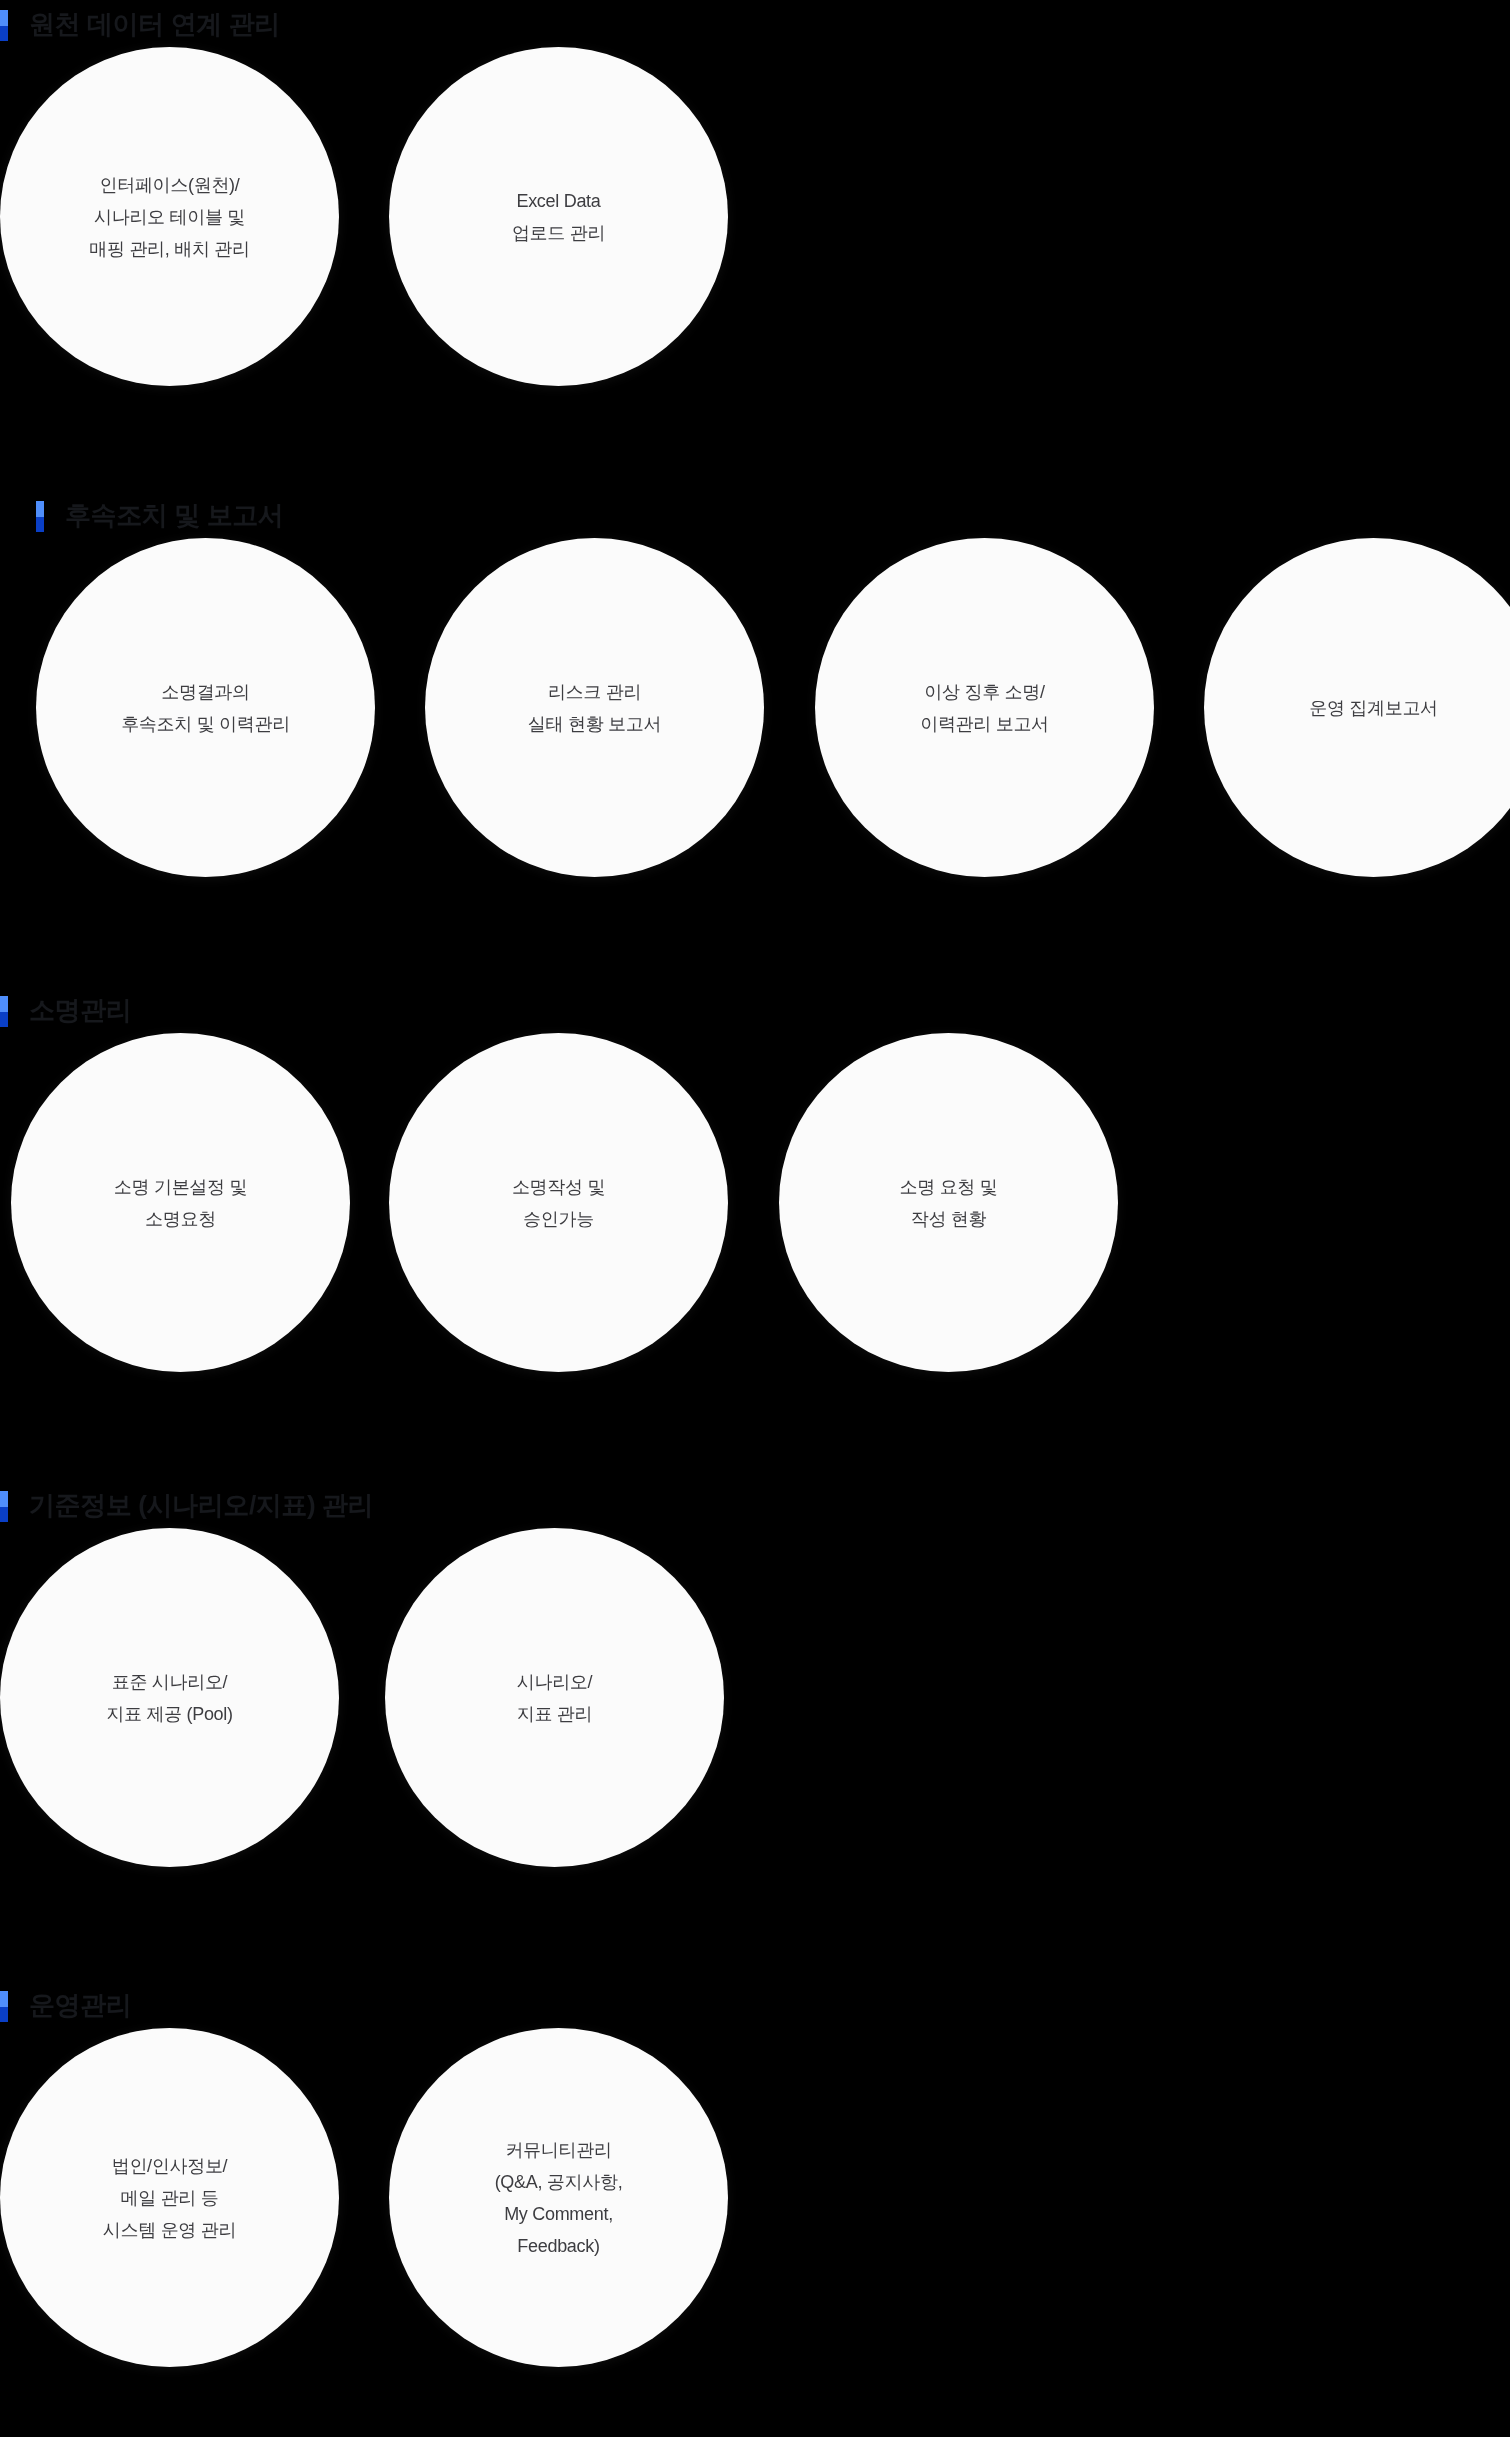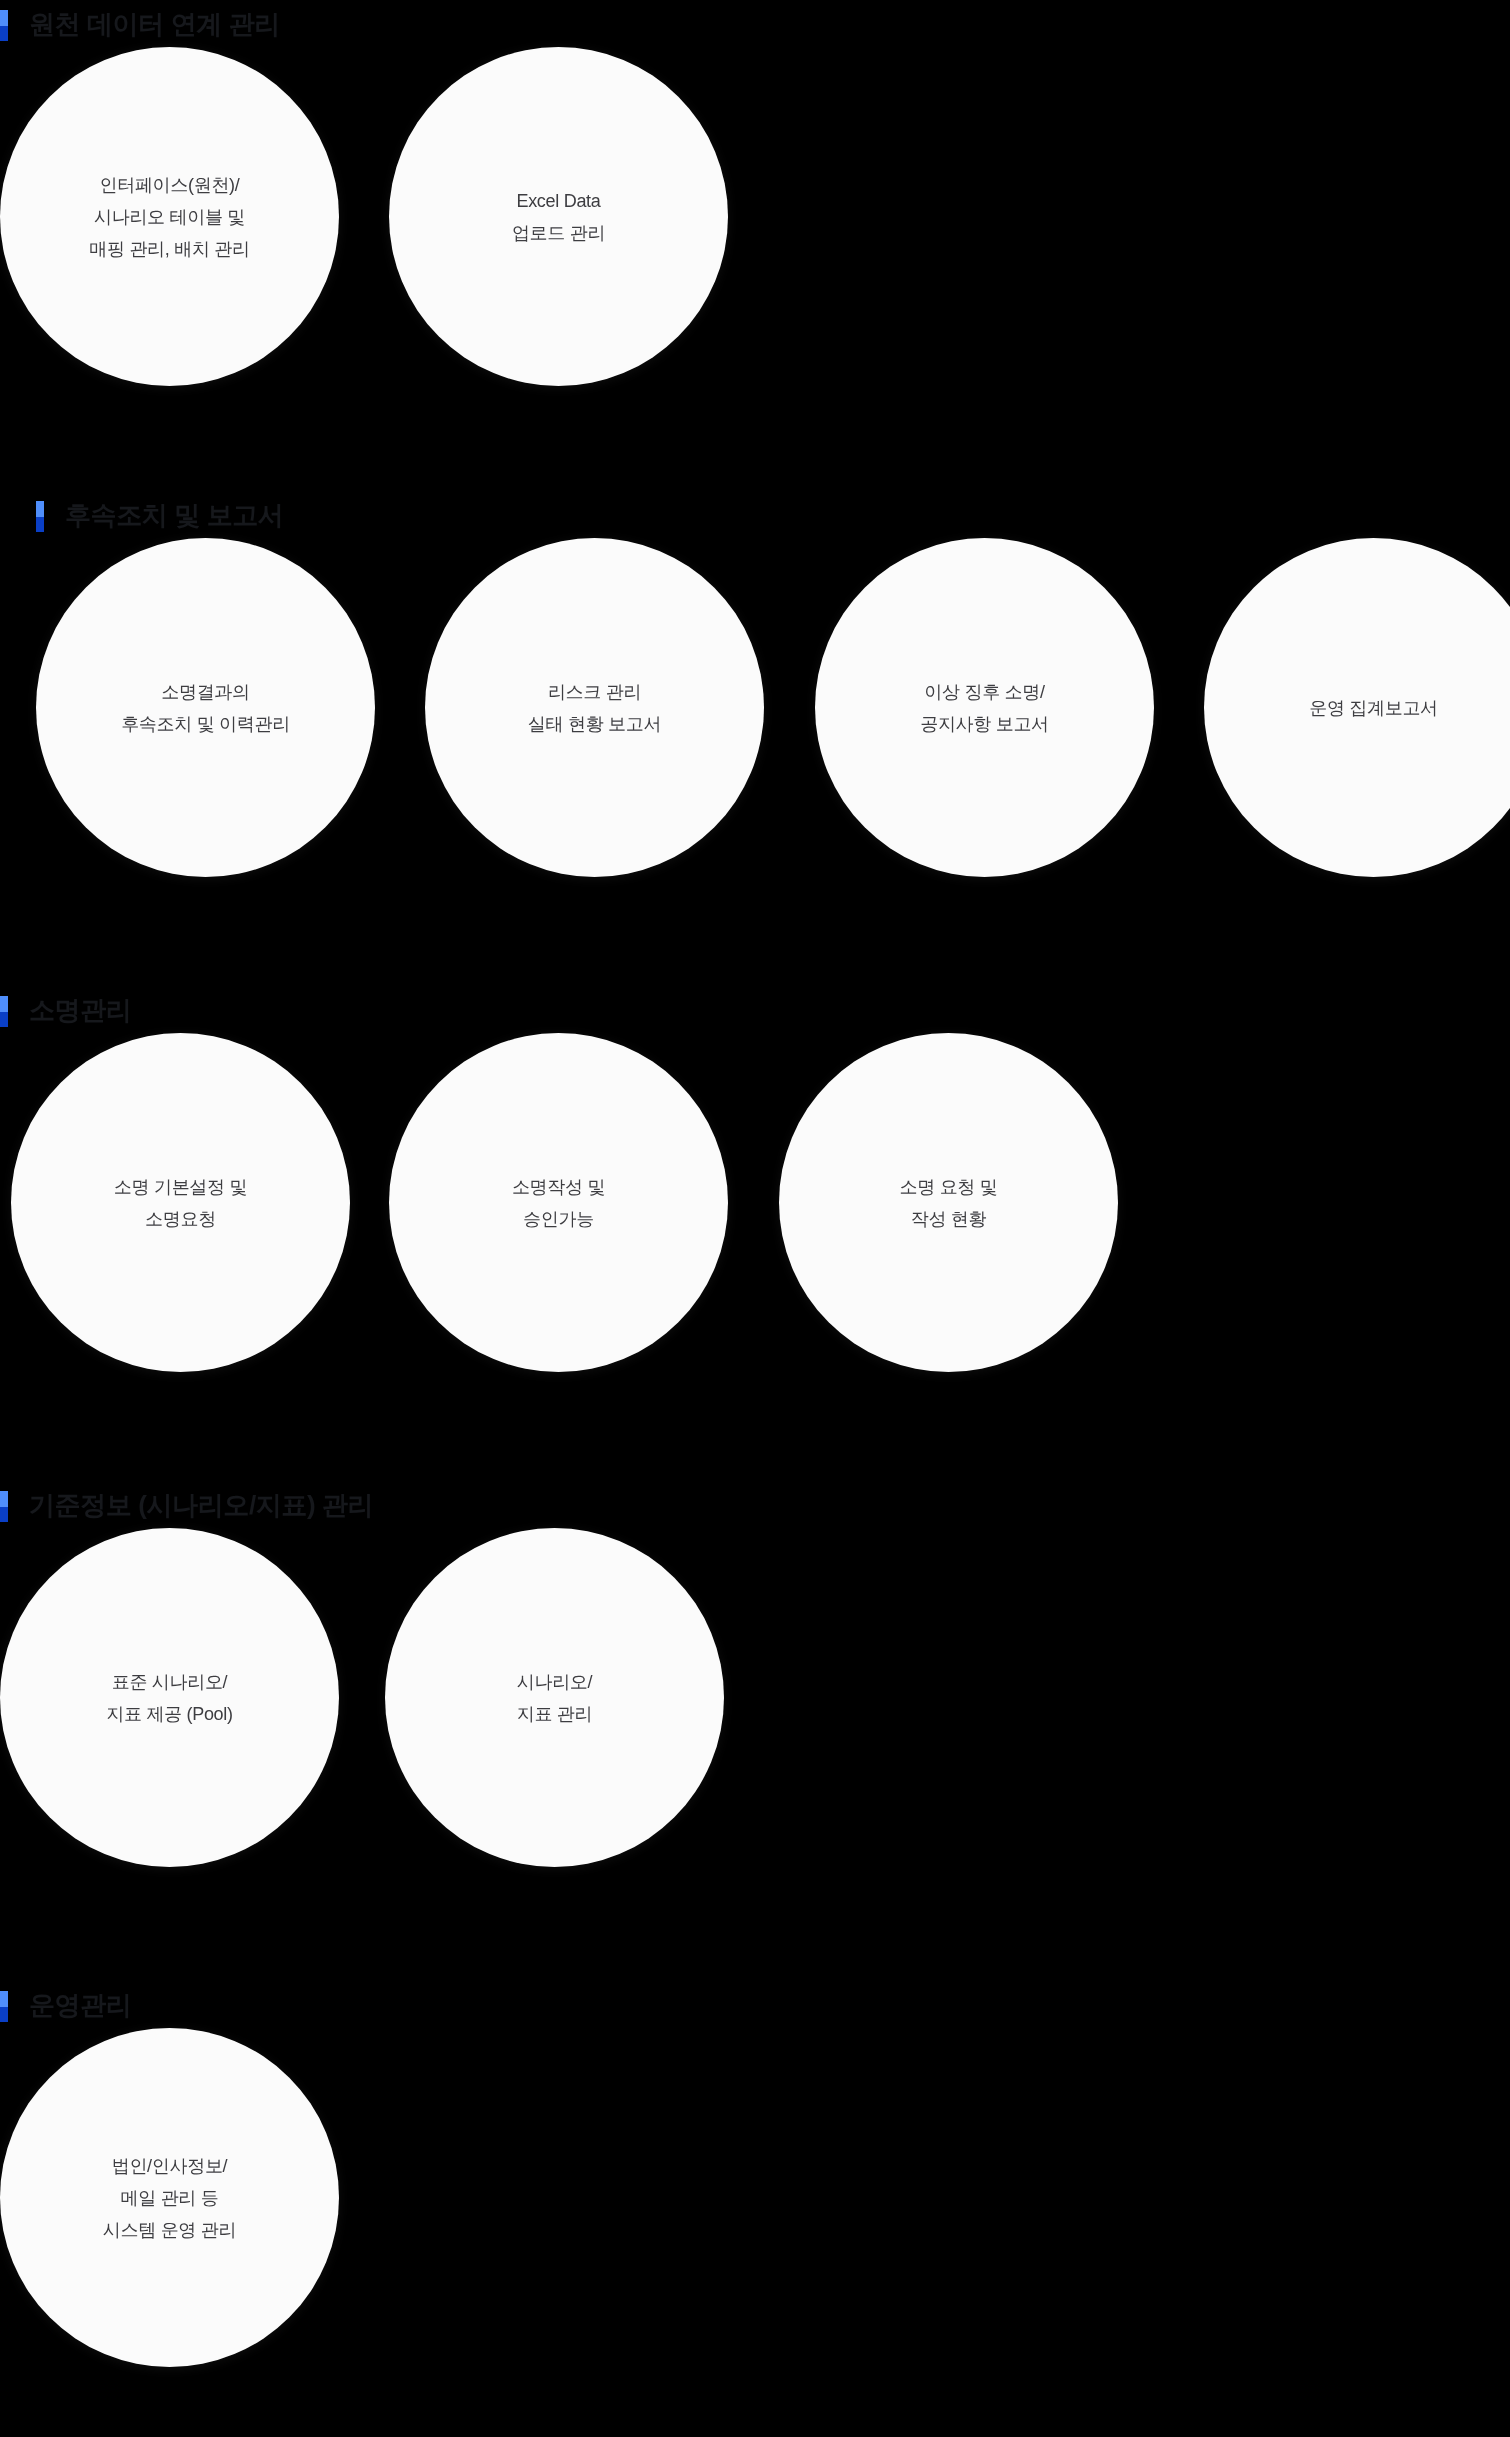--- a/index.html
+++ b/index.html
@@ -115,21 +115,21 @@
           <div class="bubble" style="left: 0px;">
             <div class="bubble-line">소명결과의</div>
             <div class="bubble-line">후속조치 및 이력관리</div>
           </div>
           <div class="bubble" style="left: 389px;">
             <div class="bubble-line">리스크 관리</div>
             <div class="bubble-line">실태 현황 보고서</div>
           </div>
           <div class="bubble" style="left: 779px;">
             <div class="bubble-line">이상 징후 소명/</div>
-            <div class="bubble-line">공지사항 보고서</div>
+            <div class="bubble-line">이력관리 보고서</div>
           </div>
           <div class="bubble" style="left: 1168px;">
             <div class="bubble-line">운영 집계보고서</div>
           </div>
         </div>
       </div>
       <div class="section" style="top: 986px;">
         <div class="heading-row">
           <span class="accent-bar"></span>
           <span class="heading-text">소명관리</span>
@@ -169,17 +169,23 @@
         <div class="heading-row">
           <span class="accent-bar"></span>
           <span class="heading-text">운영관리</span>
         </div>
         <div class="circle-row">
           <div class="bubble" style="left: 0px;">
             <div class="bubble-line">법인/인사정보/</div>
             <div class="bubble-line">메일 관리 등</div>
             <div class="bubble-line">시스템 운영 관리</div>
           </div>
+          <div class="bubble" style="left: 389px;">
+            <div class="bubble-line">커뮤니티관리</div>
+            <div class="bubble-line">(Q&amp;A, 공지사항,</div>
+            <div class="bubble-line">My Comment,</div>
+            <div class="bubble-line">Feedback)</div>
+          </div>
         </div>
       </div>
     </div>
 </div>
 
 
 </body></html>

